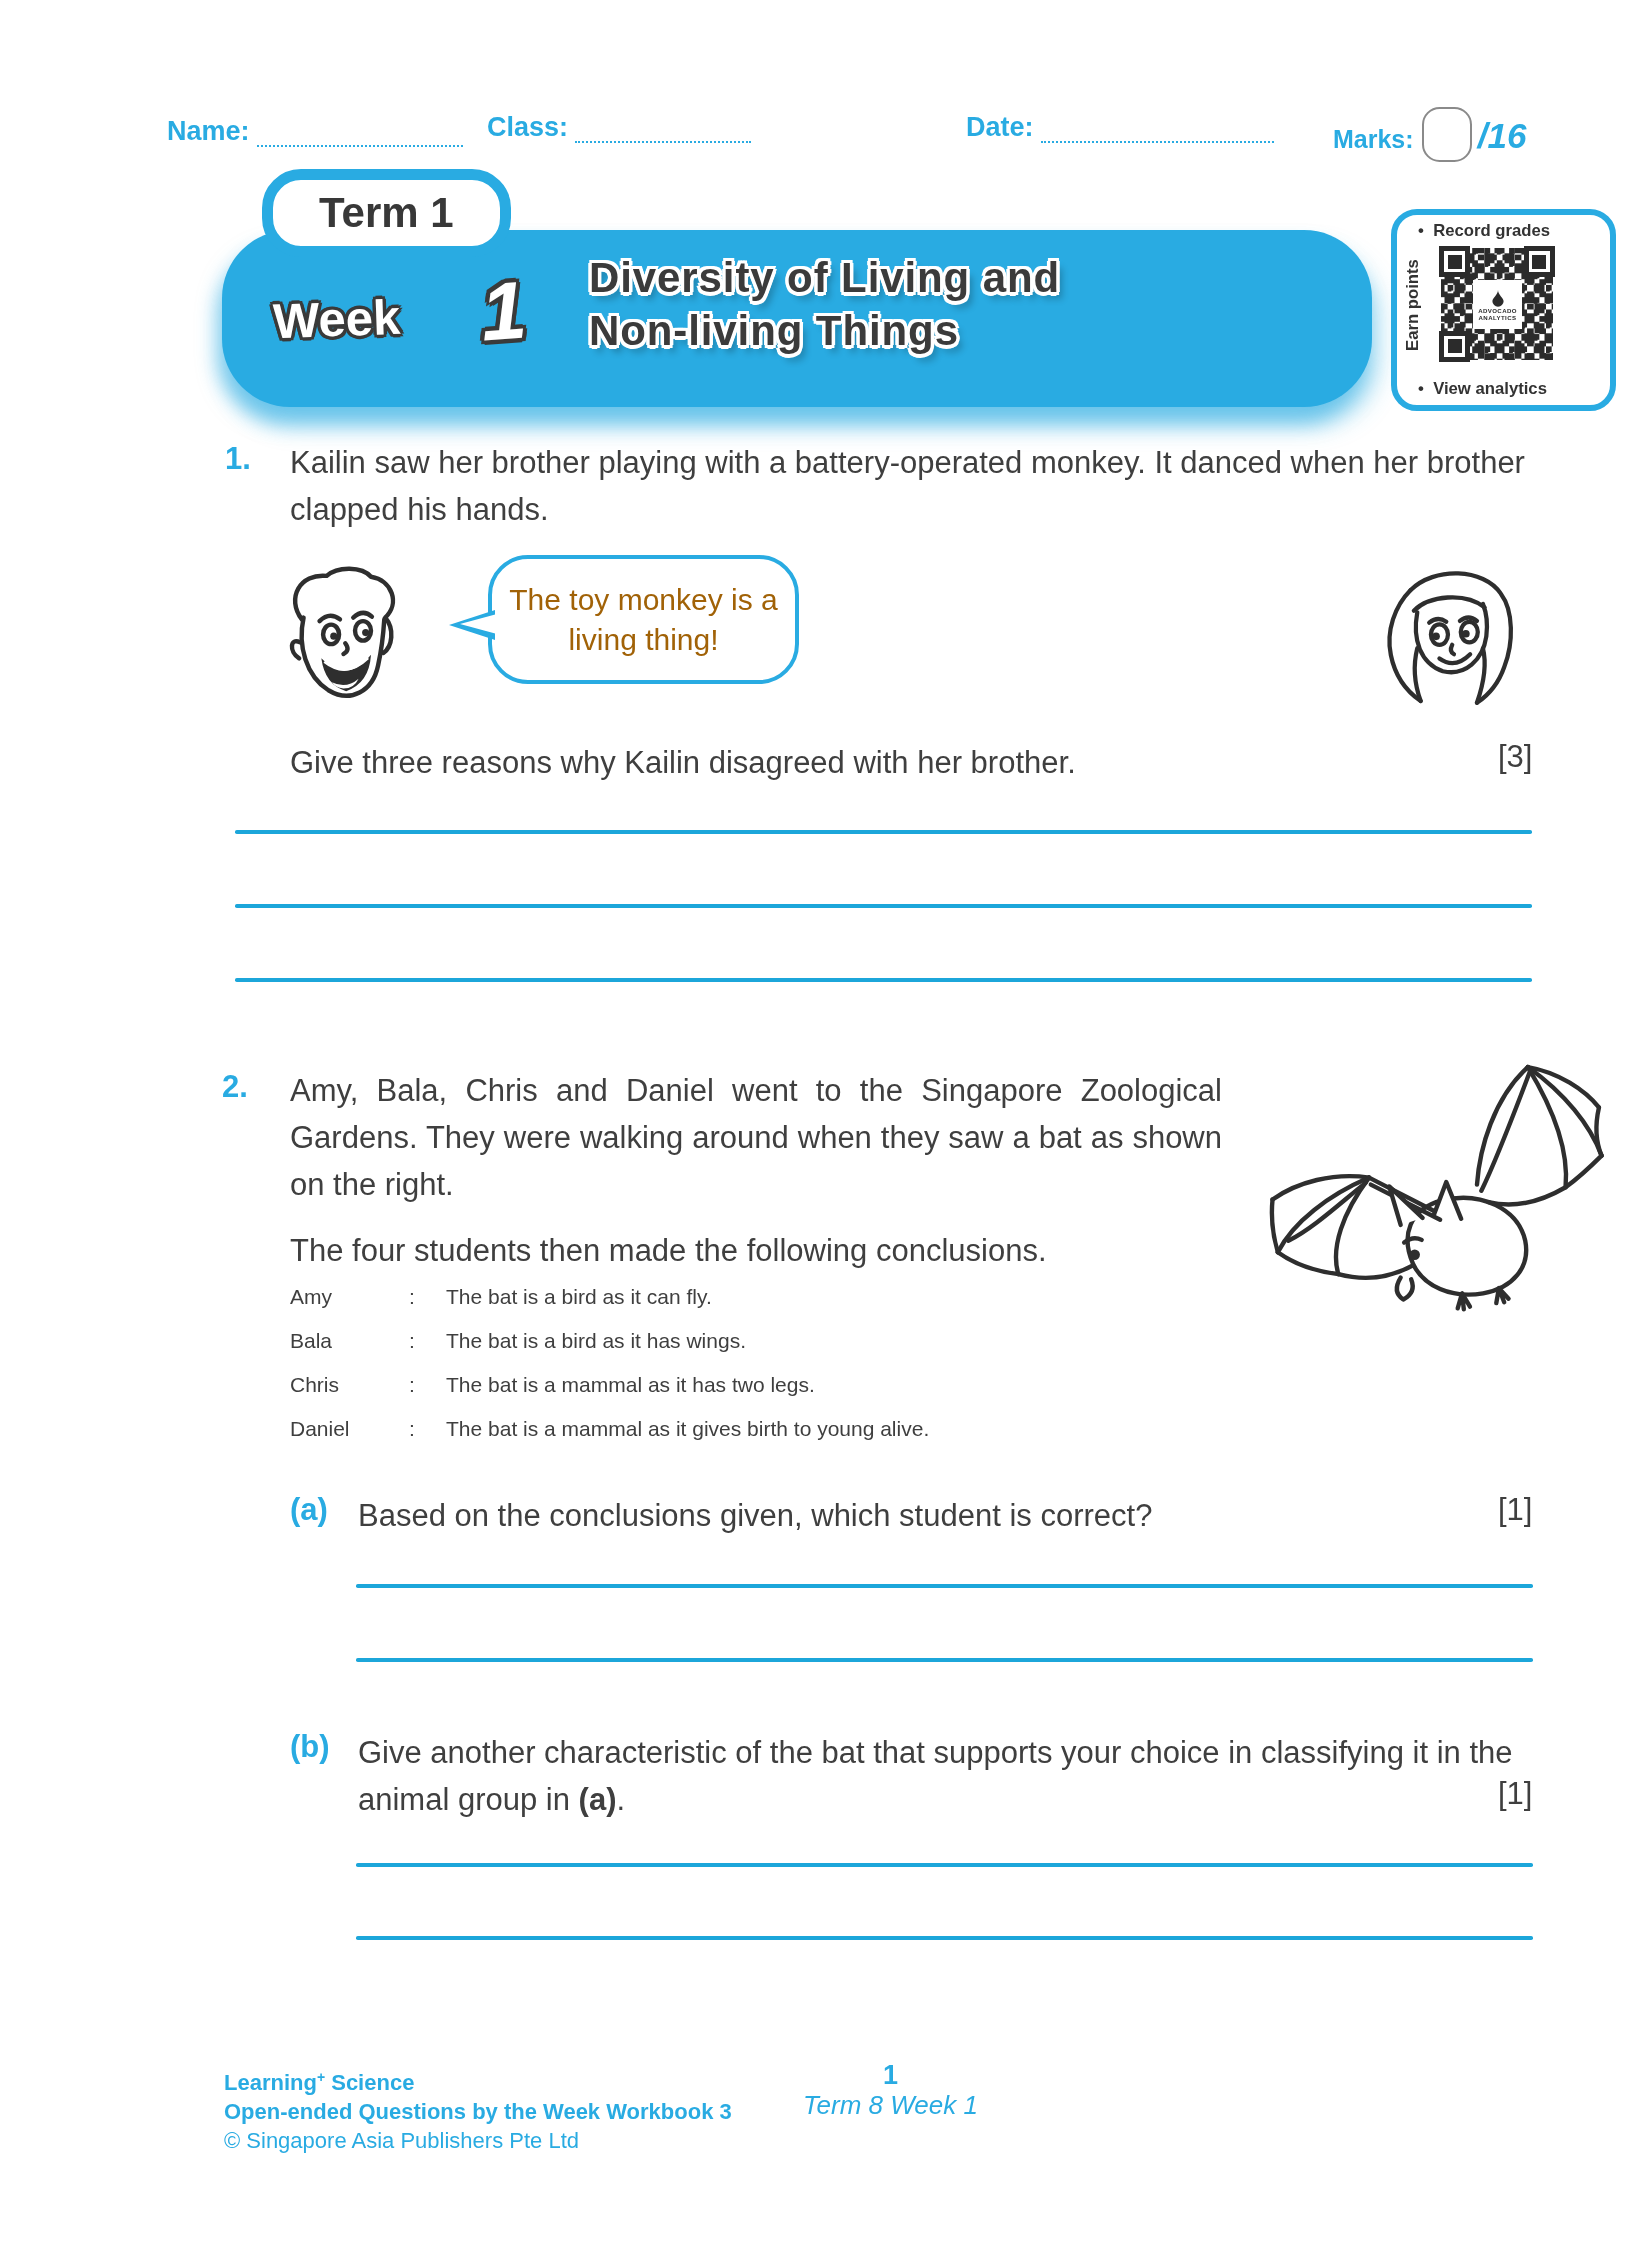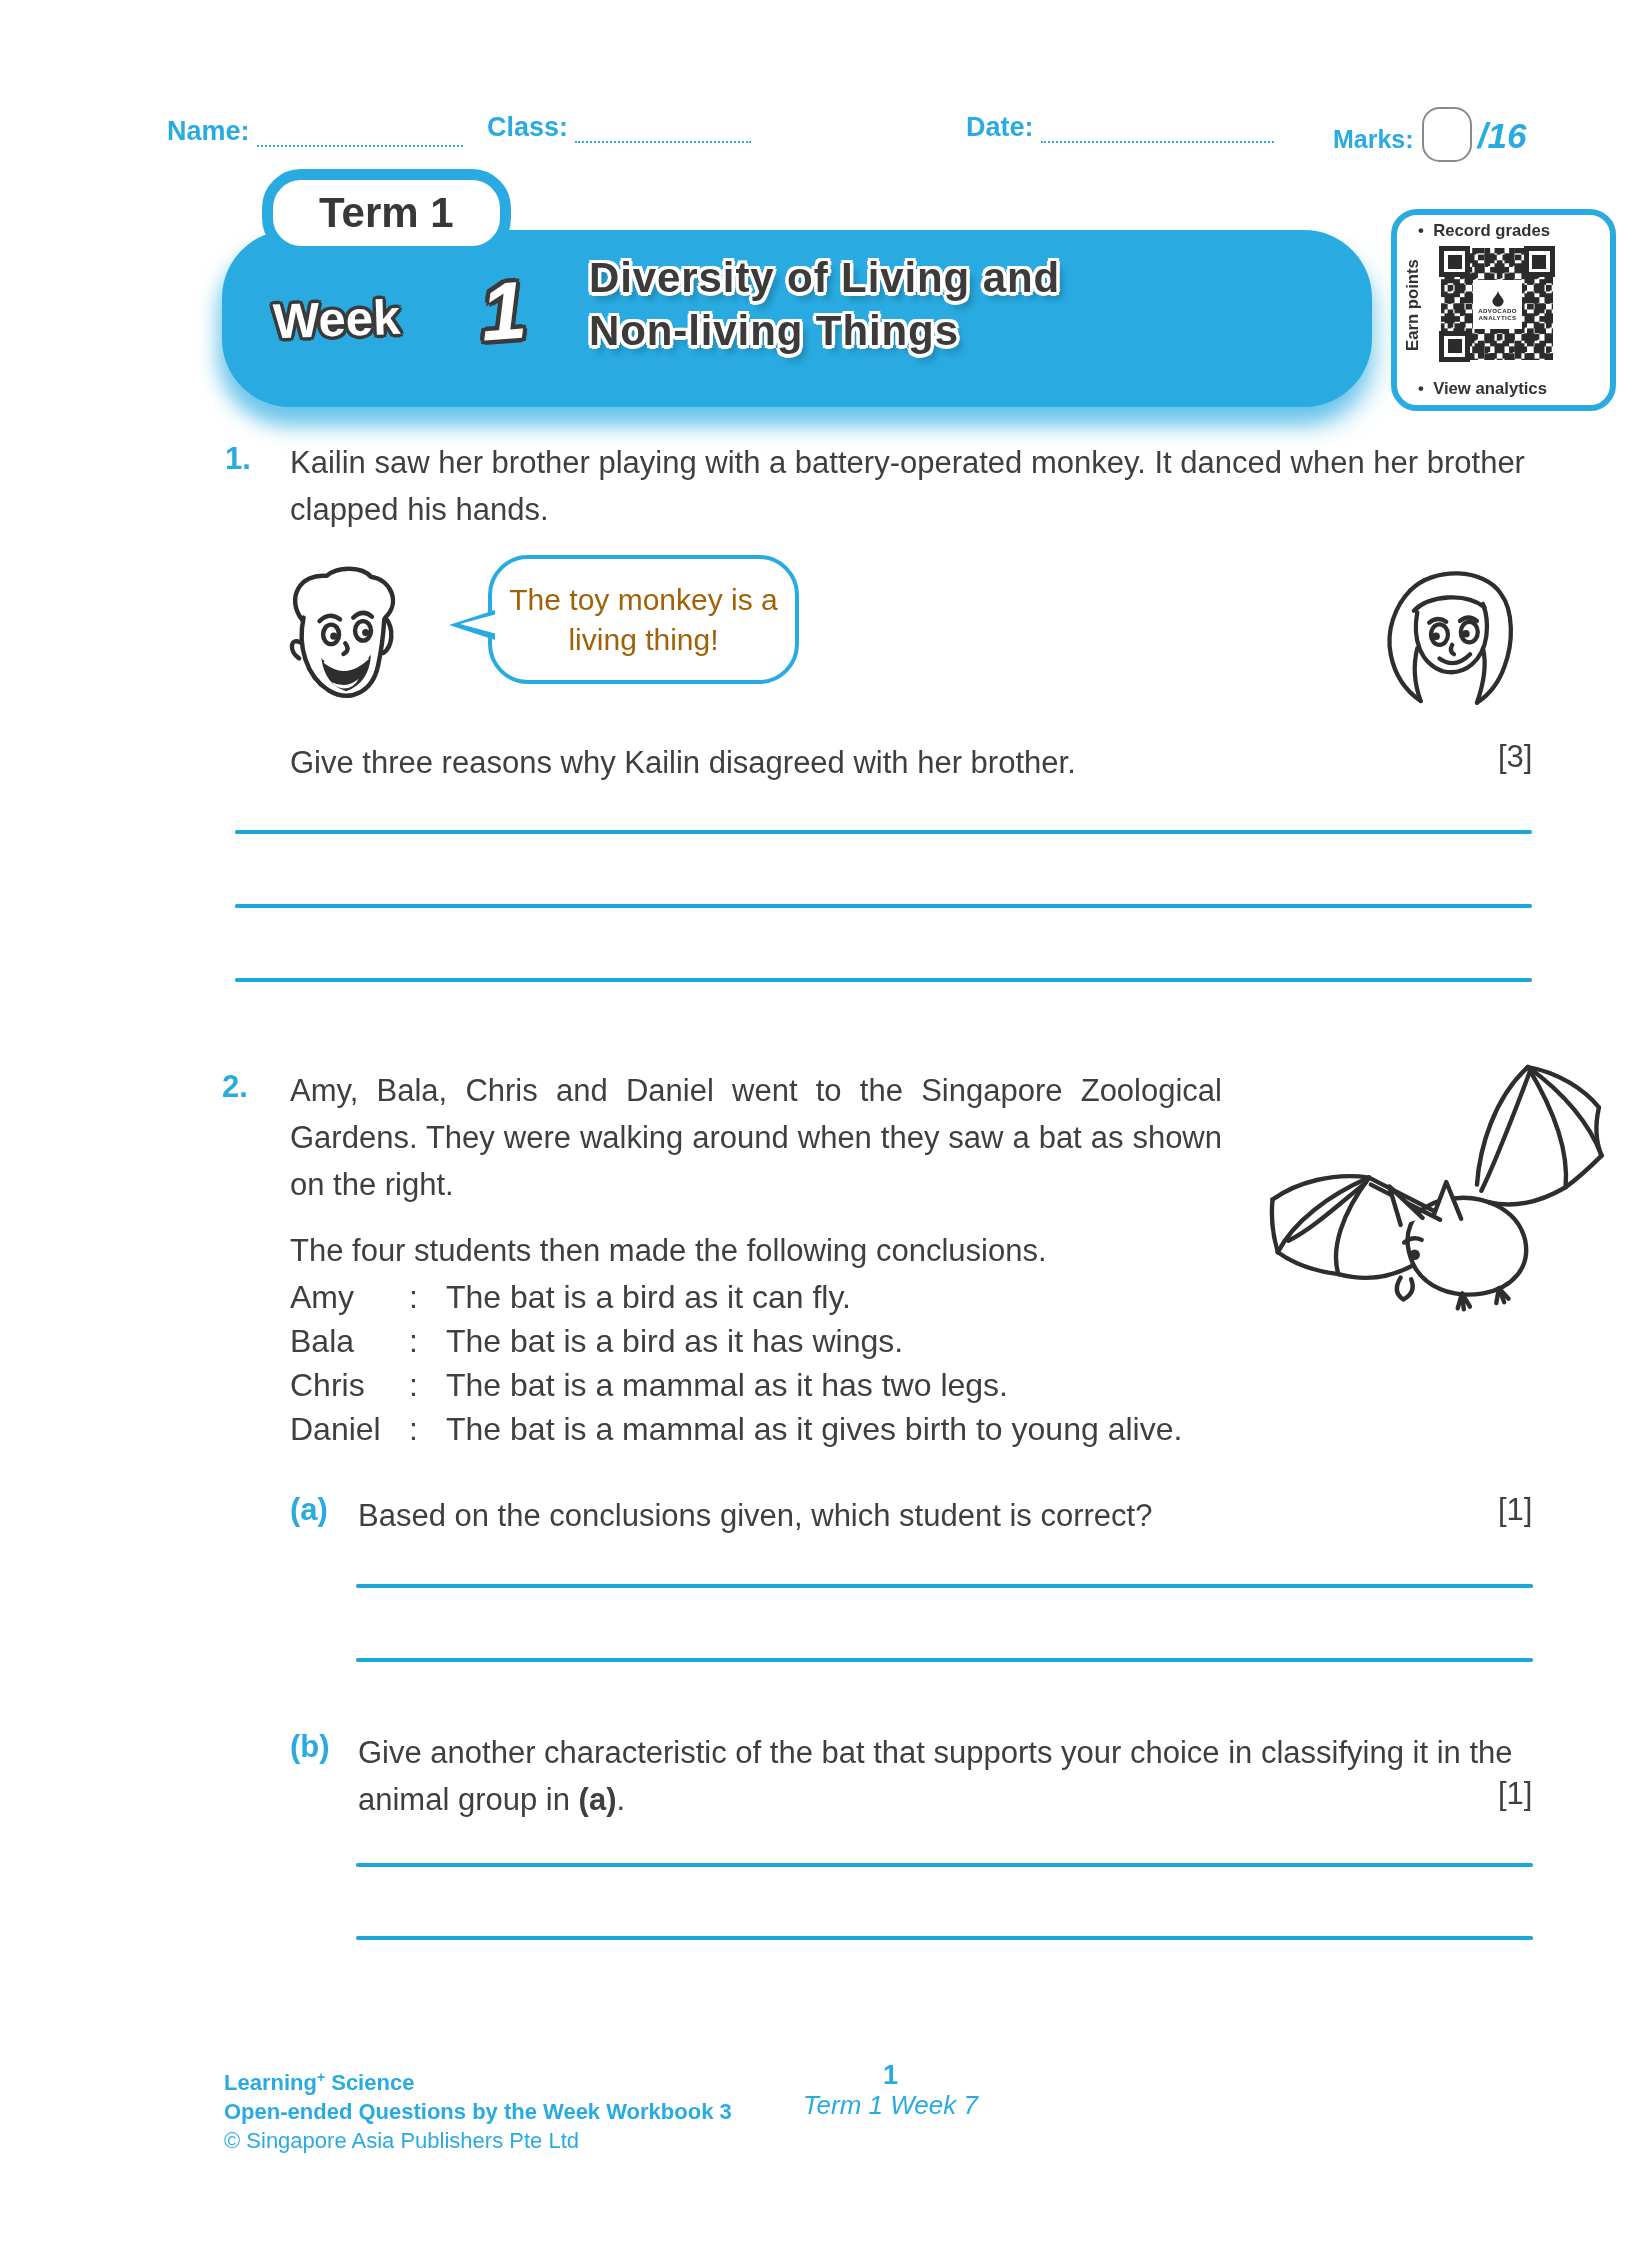--- a/index.html
+++ b/index.html
@@ -49,21 +49,21 @@
   
   .bubble{position:absolute;border:4.4px solid #29abe2;border-radius:40px;background:#fff;display:flex;align-items:center;font-size:30px;line-height:40px;color:#a16207;}
   .bubble.b1{justify-content:center;text-align:center;}
   .bubble.b2{padding:0 37px;}
   .tail-l::before{content:"";position:absolute;left:-43px;top:51px;border-top:15px solid transparent;border-bottom:15px solid transparent;border-right:46px solid #29abe2;}
   .tail-l::after{content:"";position:absolute;left:-32px;top:55px;border-top:10.5px solid transparent;border-bottom:10.5px solid transparent;border-right:37px solid #fff;}
   .tail-r::before{content:"";position:absolute;right:-43px;top:54px;border-top:15px solid transparent;border-bottom:15px solid transparent;border-left:46px solid #29abe2;}
   .tail-r::after{content:"";position:absolute;right:-32px;top:59px;border-top:10.5px solid transparent;border-bottom:10.5px solid transparent;border-left:37px solid #fff;}
 
   
-  .concl{display:grid;grid-template-columns:119px 37px auto;font-size:32px;line-height:44px;color:#3f3f3f;}
+  .concl{display:grid;grid-template-columns:119px 37px auto;font-size:21px;line-height:44px;color:#3f3f3f;}
 
   
   .plabel{font-size:31px;font-weight:bold;color:#29abe2;}
 
   
   .foot-left{font-size:22px;line-height:29px;color:#29abe2;}
   .foot-left .b{font-weight:bold;}
   .foot-left sup{font-size:14px;}
   .foot-center{width:263px;text-align:center;color:#29abe2;}
   .foot-page{font-size:27px;font-weight:bold;line-height:28px;}
@@ -241,17 +241,17 @@
   <div class="ansline" style="left:356px;top:1863px;width:1177px;"></div>
   <div class="ansline" style="left:356px;top:1936px;width:1177px;"></div>
 
   <div class="abs foot-left" style="left:224px;top:2063px;">
     <div class="b"><span>Learning</span><sup>+</sup><span> Science</span></div>
     <div class="b">Open-ended Questions by the Week Workbook 3</div>
     <div>© Singapore Asia Publishers Pte Ltd</div>
   </div>
   <div class="abs foot-center" style="left:759px;top:2061px;">
     <div class="foot-page">1</div>
-    <div class="foot-sect">Term 1 Week 7</div>
+    <div class="foot-sect">Term 8 Week 1</div>
   </div>
 
 </div>
 
 
 </body></html>

